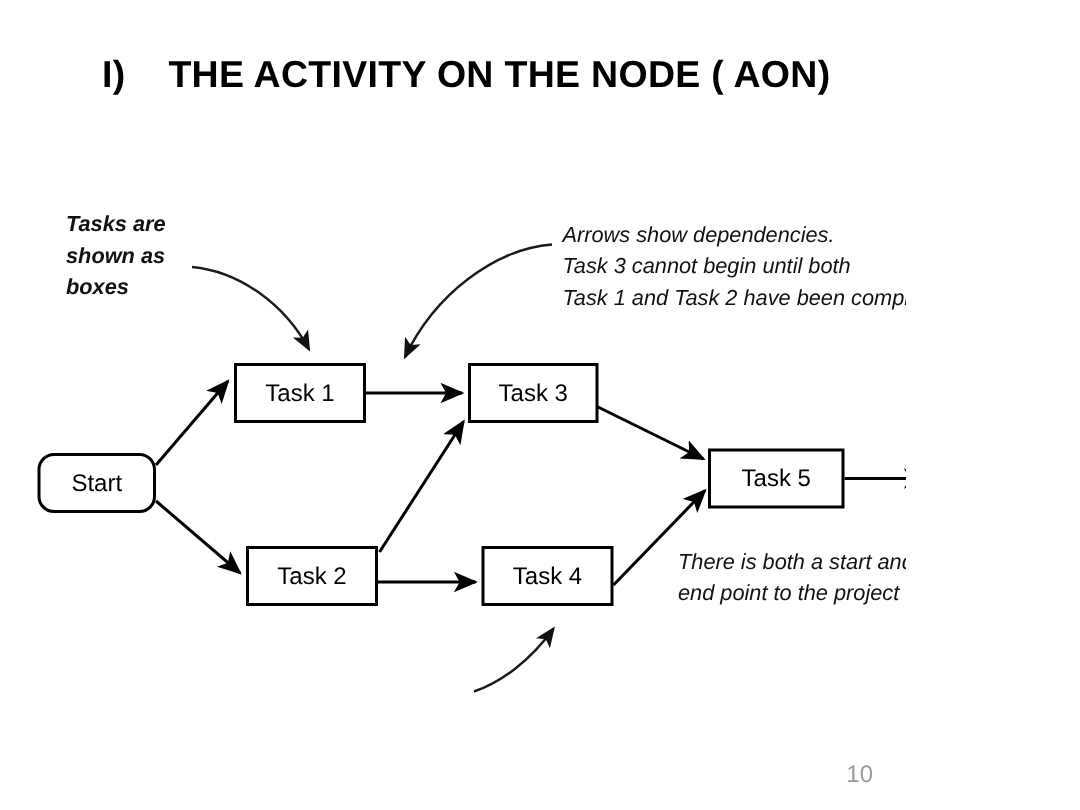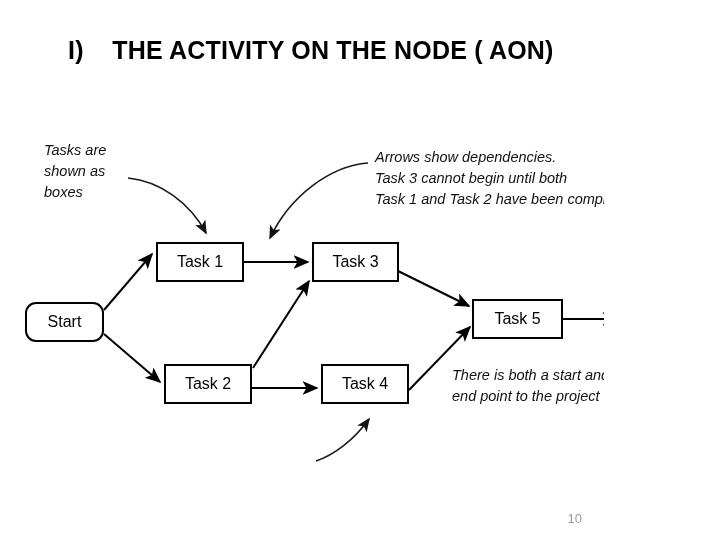--- a/index.html
+++ b/index.html
@@ -66,30 +66,30 @@
   }
   .annotation {
     position: absolute;
     font-family: "Liberation Sans", sans-serif;
     font-style: italic;
     font-size: 14.5px;
     line-height: 21px;
     color: #111111;
     white-space: pre-line;
   }
-  #ann-tasks-boxes { left: 44px; top: 140px; width: 110px; }
+  #ann-tasks-boxes { left: 44px; top: 140px; width: 110px; font-weight: bold; }
   #ann-arrows-dep  { left: 375px; top: 131px; width: 275px; margin-top: 16px; }
   #ann-task4       { left: 60px;  top: 425px; width: 300px; }
   #ann-start-end   { left: 452px; top: 365px; width: 200px; }
   #page-number {
     position: absolute;
     right: 22px;
     bottom: 14px;
     font-family: "Liberation Sans", sans-serif;
-    font-size: 13px;
+    font-size: 16px;
     color: #9a9a9a;
   }
 </style>
 </head>
 <body>
 
 <div id="slide">
 
   <div id="slide-title">I)    THE ACTIVITY ON THE NODE ( AON)</div>
 

